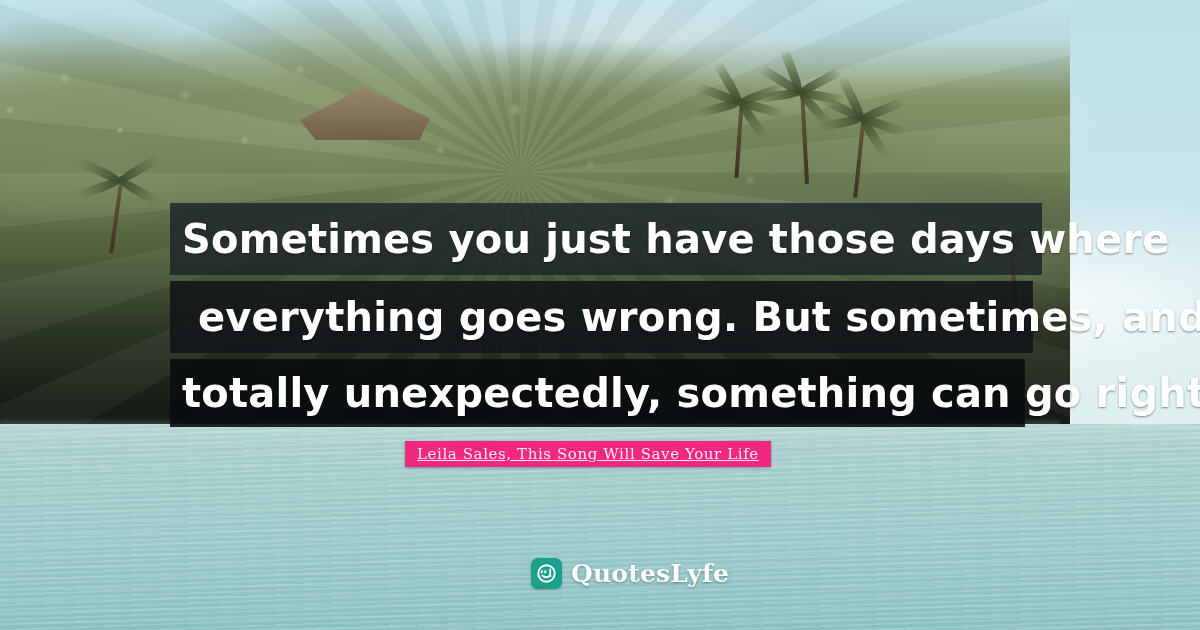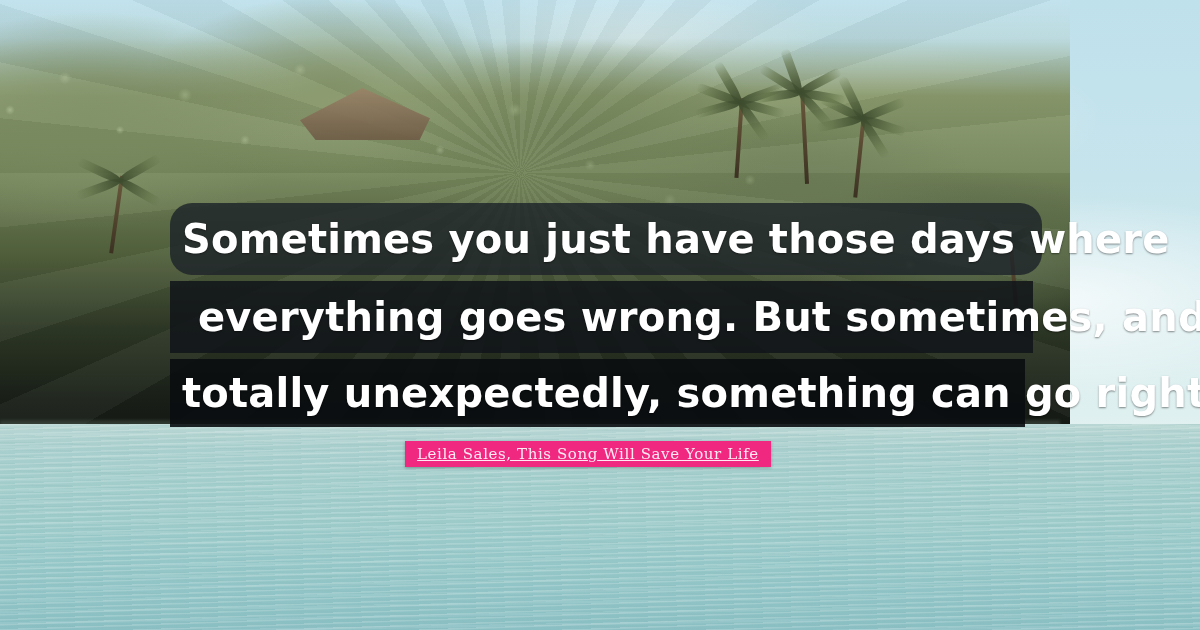--- a/index.html
+++ b/index.html
@@ -141,21 +141,21 @@
     display:flex; align-items:center;
     color:#fff;
     font-family:"DejaVu Sans", sans-serif;
     font-weight:700;
     font-size:40px;
     letter-spacing:.2px;
     white-space:nowrap;
     padding:0 12px;
     text-shadow:0 1px 2px rgba(0,0,0,.45);
   }
-  .qline.l1 { left:170px; top:203px; height:72px; width:872px; background:rgba(28,34,40,.80);border-radius:22px; }
+  .qline.l1 { left:170px; top:203px; height:72px; width:872px; background:rgba(28,34,40,.80); }
   .qline.l2 { left:170px; top:281px; height:72px; width:863px; background:rgba(16,20,24,.86);padding-left:28px; }
   .qline.l3 { left:170px; top:359px; height:68px; width:855px; background:rgba(10,13,16,.90); }
 
   
   .attrib {
     position:absolute;
     left:405px; top:441px;
     height:26px;
     padding:0 12px;
     display:flex; align-items:center;
@@ -256,14 +256,26 @@
   <div class="sea-glint"></div>
 
   <div class="quote-wrap">
     <div class="qline l1">Sometimes you just have those days where</div>
     <div class="qline l2">everything goes wrong. But sometimes, and</div>
     <div class="qline l3">totally unexpectedly, something can go right.</div>
   </div>
 
   <div class="attrib">Leila Sales, This Song Will Save Your Life</div>
 
+  <div class="logo">
+    <span class="logo-mark">
+      <svg width="21" height="21" viewBox="0 0 24 24" aria-hidden="true">
+        <circle cx="12" cy="12" r="9.4" fill="none" stroke="#ffffff" stroke-width="2.2"></circle>
+        <path d="M5.6 8.6 h2.6 l-1.0 3.0 h-1.9 z" fill="#ffffff"></path>
+        <path d="M9.6 8.6 h2.6 l-1.0 3.0 h-1.9 z" fill="#ffffff"></path>
+        <path d="M7.2 14.4 q4.4 3.8 8.6 0" fill="none" stroke="#ffffff" stroke-width="2.2" stroke-linecap="round"></path>
+        <path d="M16.2 7.4 v7.6" fill="none" stroke="#ffffff" stroke-width="2.2" stroke-linecap="round"></path>
+      </svg>
+    </span>
+    <span class="logo-text">QuotesLyfe</span>
+  </div>
 
 </div>
 
 </body></html>

